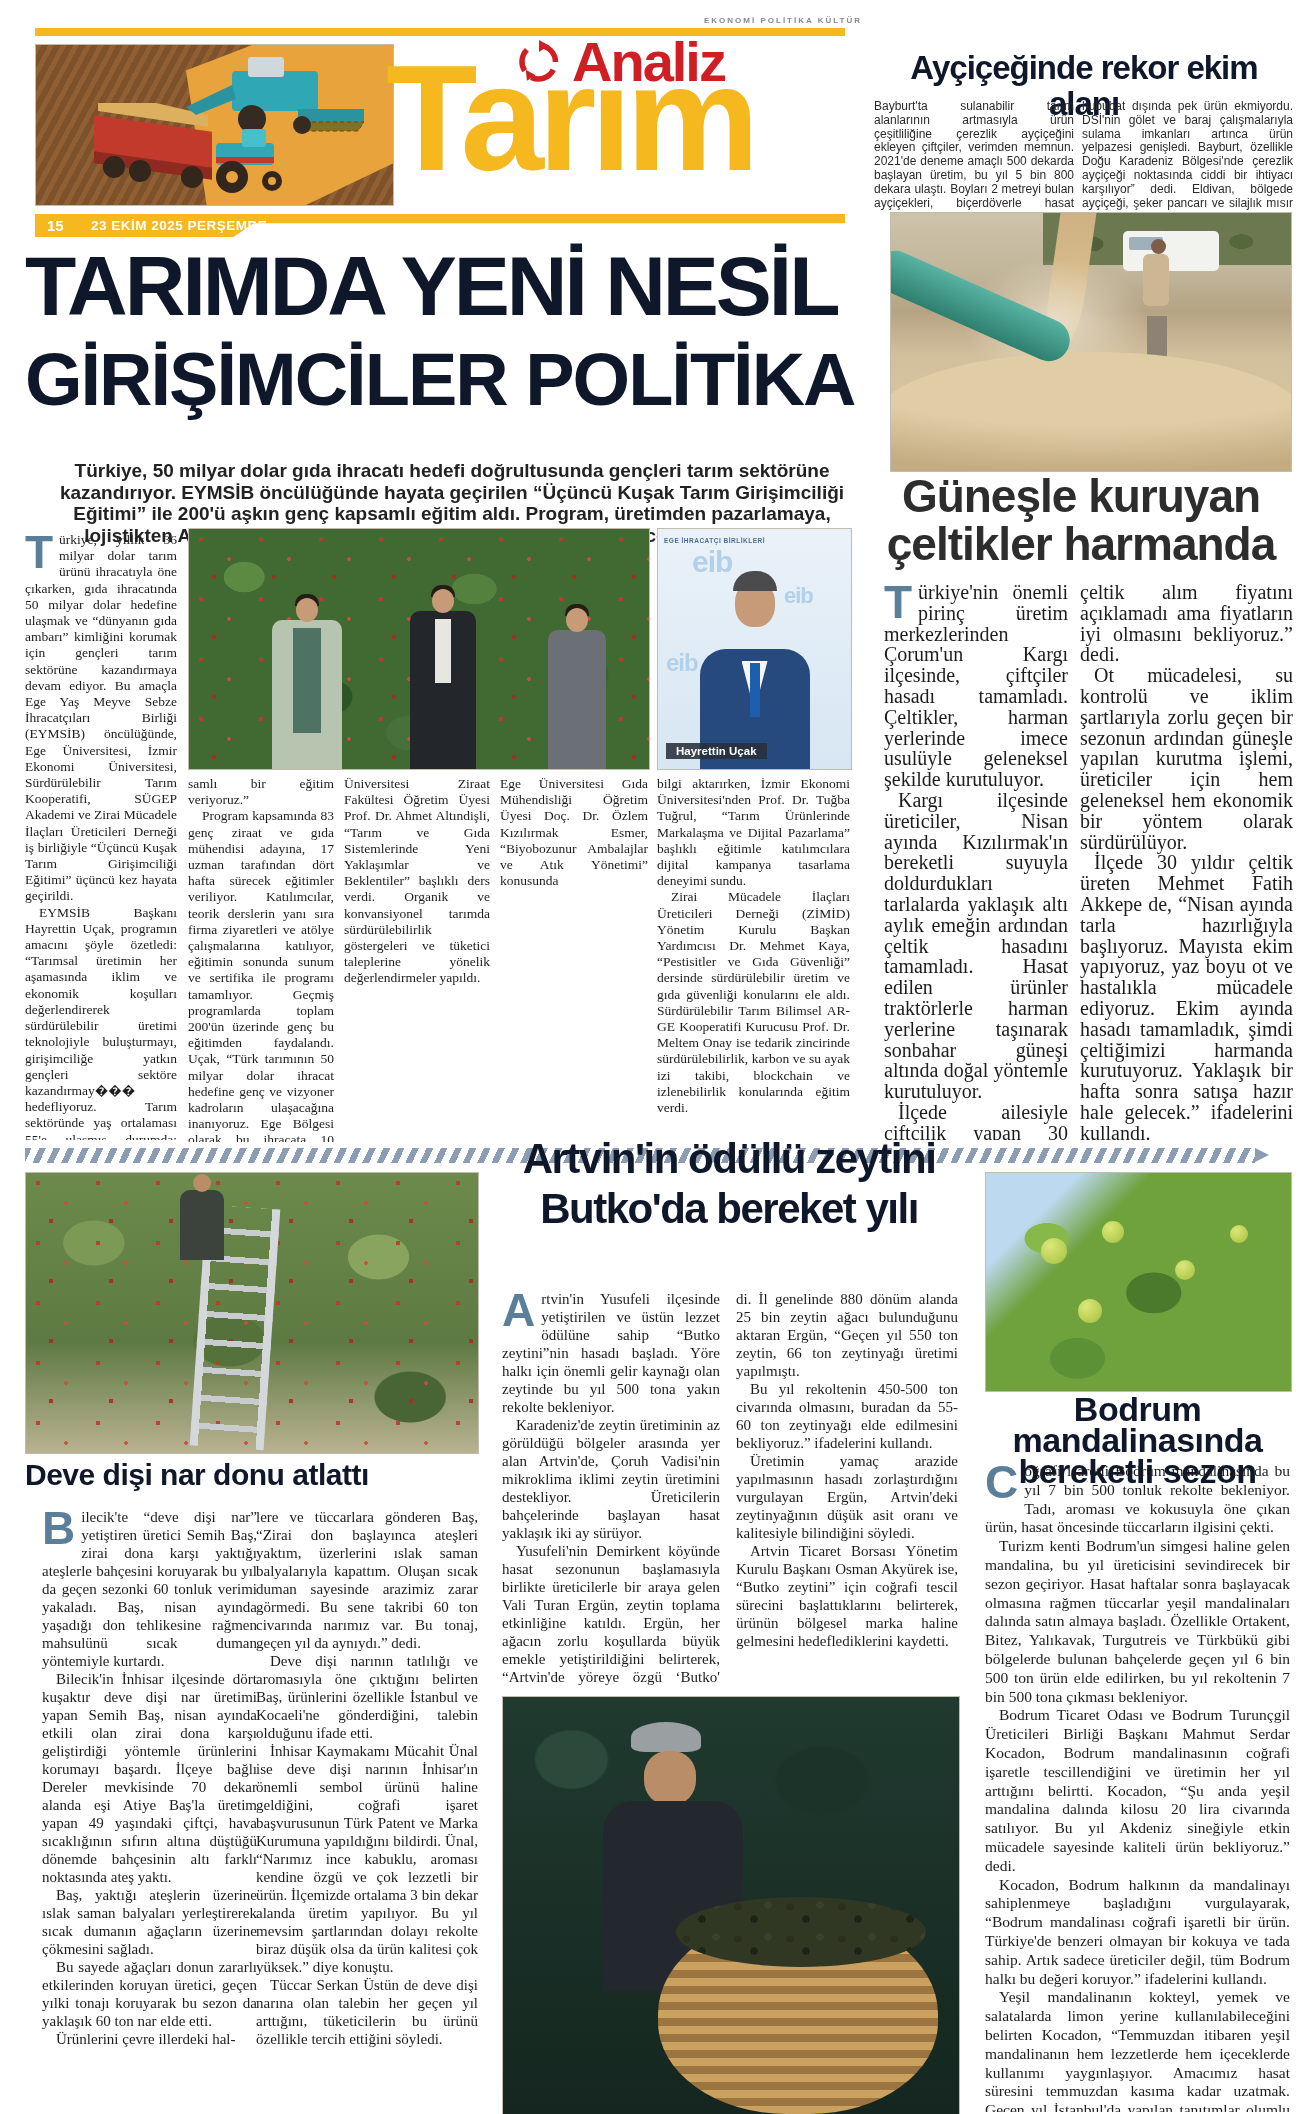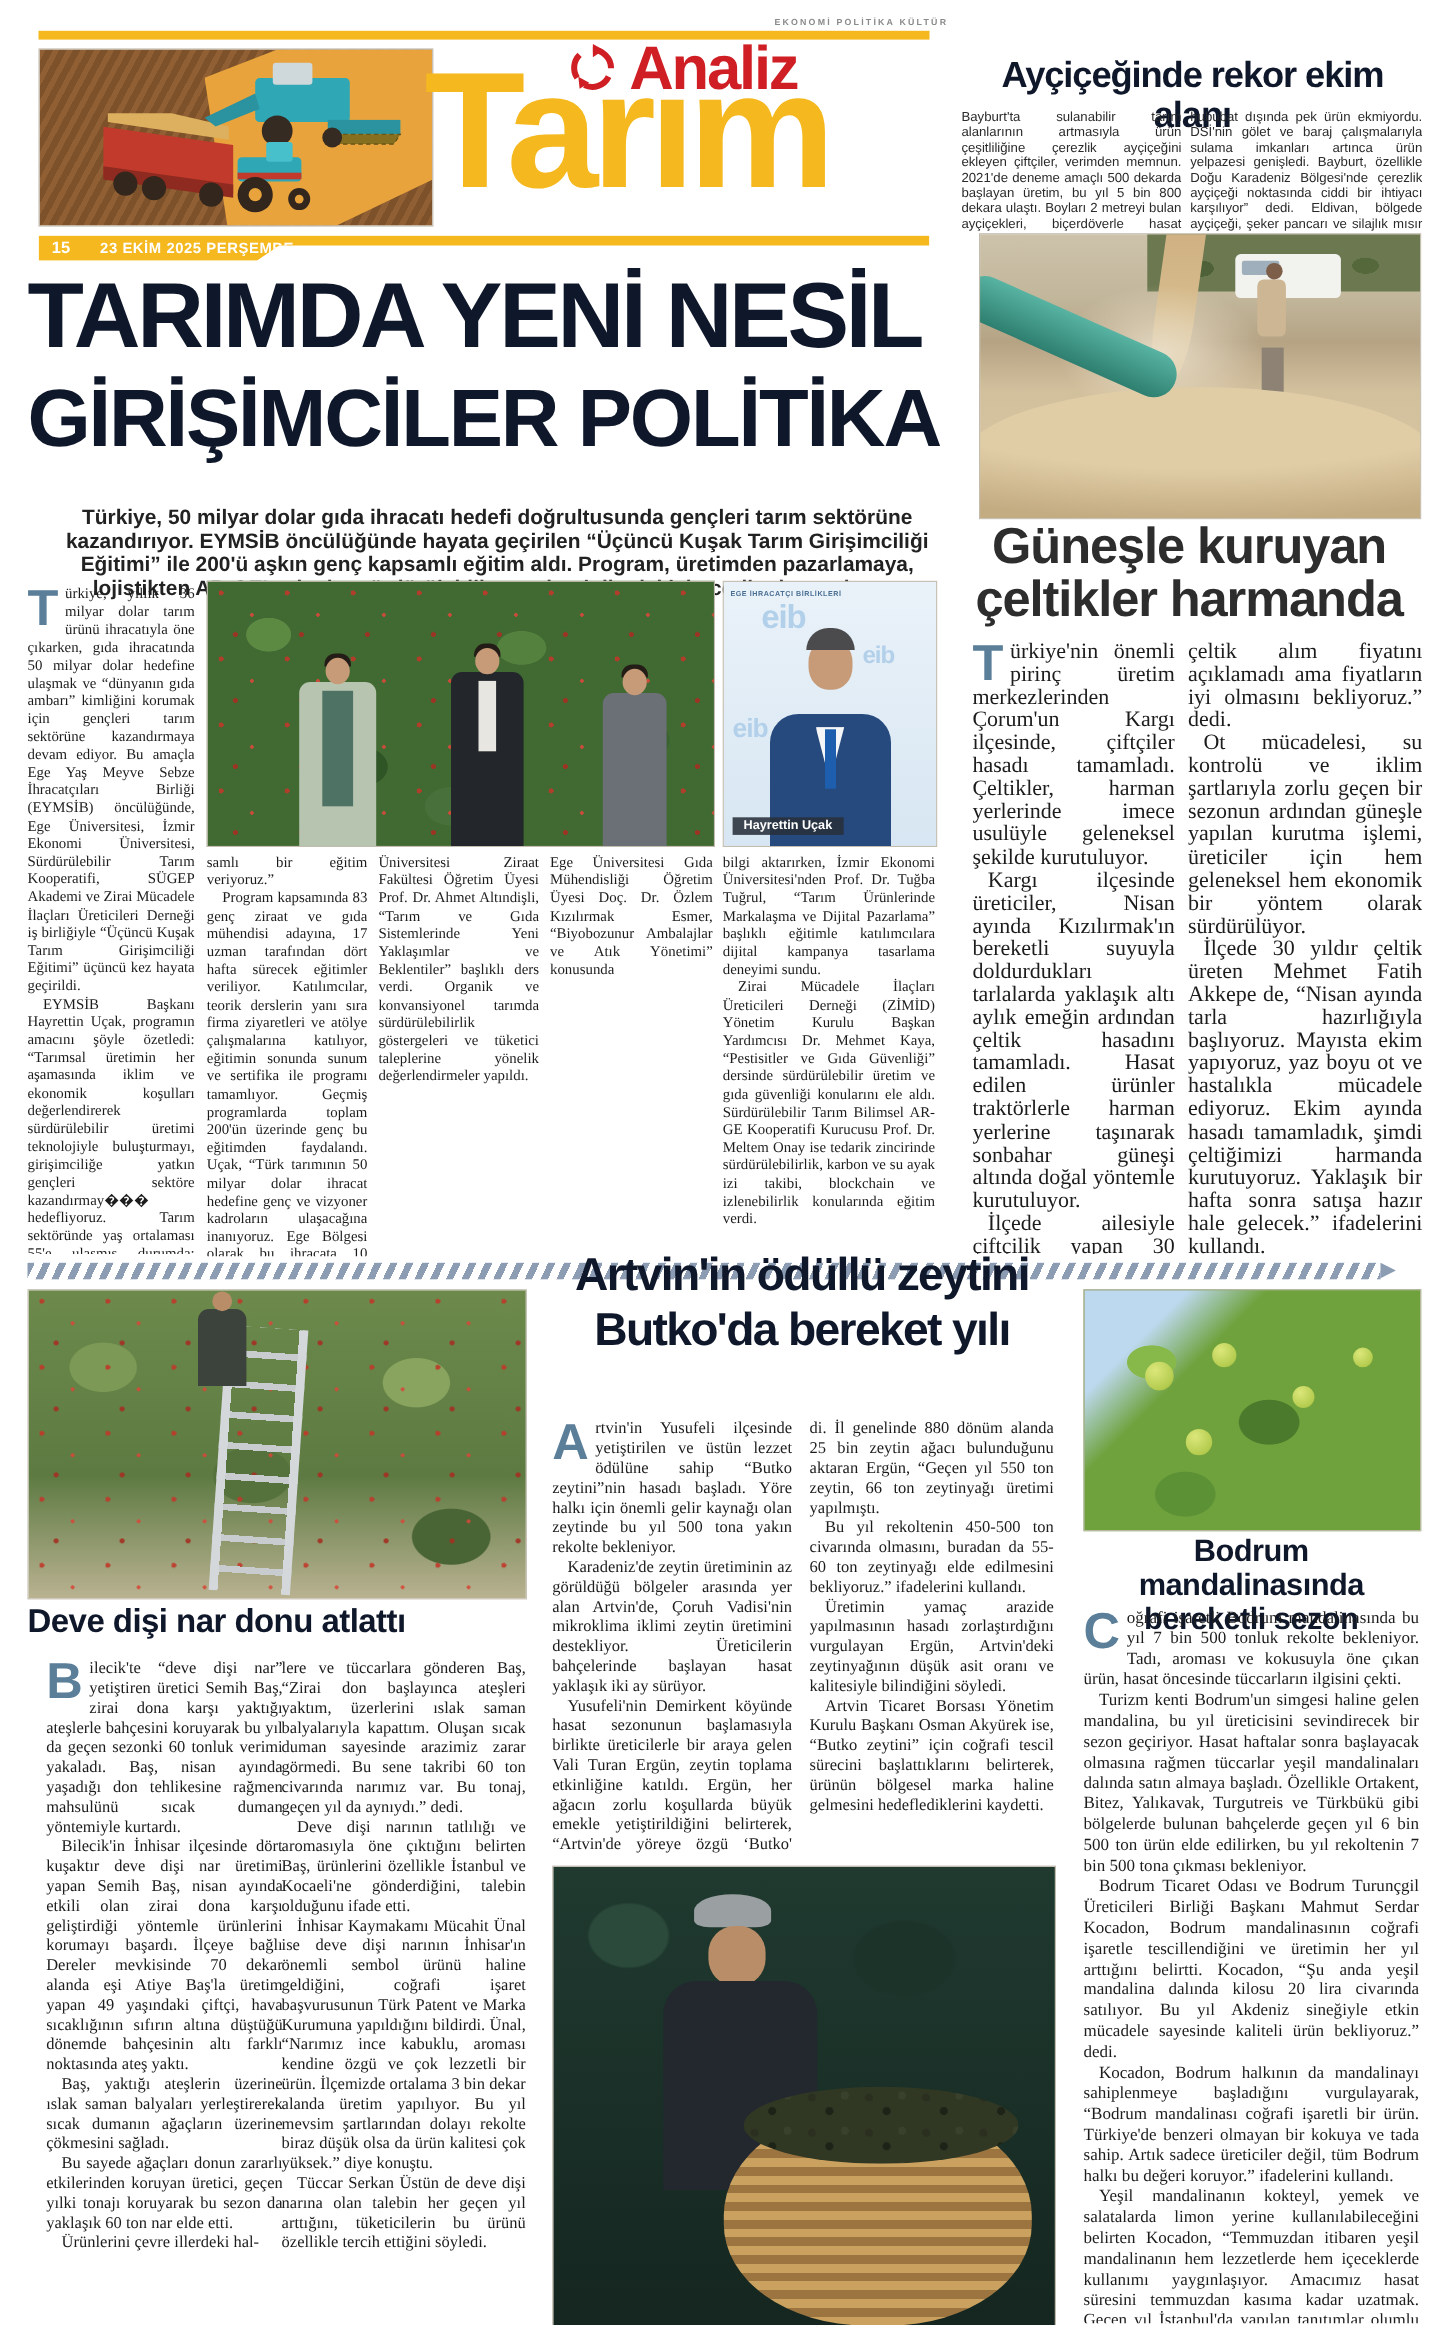--- a/index.html
+++ b/index.html
@@ -31,21 +31,21 @@
   .h-sans{font-family:"Liberation Sans",sans-serif;font-weight:bold;color:#0f172a;}
   .sun-h{left:874px;top:50px;width:420px;text-align:center;font-size:33px;line-height:36px;letter-spacing:-1px;}
   .main-h1{left:25px;top:240px;font-size:84px;line-height:92px;letter-spacing:-3px;white-space:nowrap;}
   .main-h2{left:25px;top:334px;font-size:74px;line-height:92px;letter-spacing:-2px;white-space:nowrap;}
   .deck{left:25px;top:444px;width:822px;text-align:center;font-family:"Liberation Sans",sans-serif;
         font-size:19px;line-height:21.5px;font-weight:bold;color:#222;}
   .rice-h{left:868px;top:472px;width:426px;text-align:center;font-size:46px;line-height:48px;
         letter-spacing:-1px;color:#2d2d2d;}
   .nar-h{left:25px;top:1458px;font-size:30px;letter-spacing:-.5px;}
   .olive-h{left:500px;top:1134px;width:458px;text-align:center;font-size:42px;line-height:50px;letter-spacing:-1.5px;}
-  .mand-h{left:985px;top:1394px;width:305px;text-align:center;font-size:28px;line-height:31px;letter-spacing:-.5px;}
+  .mand-h{left:985px;top:1394px;width:305px;text-align:center;font-size:34px;line-height:31px;letter-spacing:-.5px;}
   
   .col{overflow:hidden;text-align:justify;}
   .col p{margin:0;text-indent:14px;}
   .col p:first-child{text-indent:0;}
   .sans-col{font-family:"Liberation Sans",sans-serif;font-size:12px;line-height:13.8px;color:#2a2a2a;}
   .serif-s{font-size:13.5px;line-height:16.2px;}
   .serif-m{font-size:15px;line-height:18px;}
   .serif-l{font-size:20px;line-height:20.8px;}
   .dropcap > p:first-child::first-letter{float:left;font-family:"Liberation Sans",sans-serif;
         font-weight:bold;font-size:46px;line-height:36px;color:#5b7f99;padding:2px 6px 0 0;}

